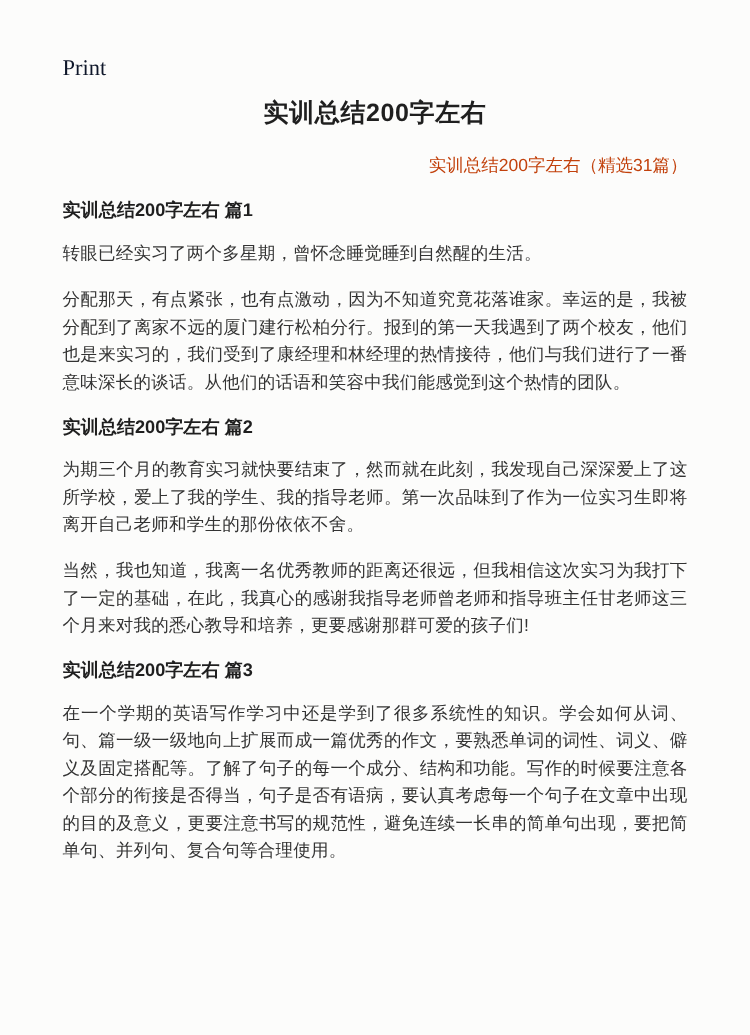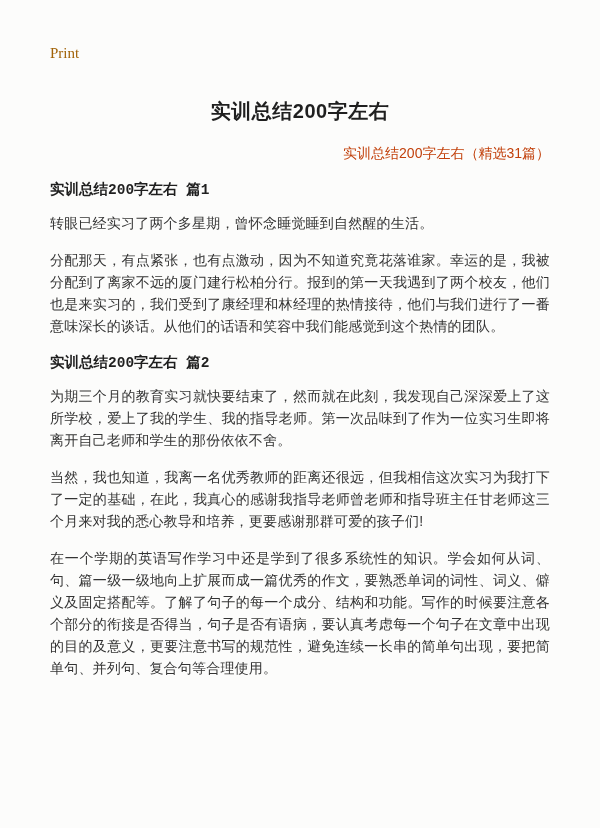--- a/index.html
+++ b/index.html
@@ -16,23 +16,23 @@
   }
   .page {
     box-sizing: border-box;
     width: 600px;
     height: 828px;
     padding: 44px 50px 20px 50px;
   }
   .print-link {
     display: inline-block;
     font-family: "Liberation Serif", "DejaVu Serif", serif;
-    font-size: 15px;
-    color: #a16207;
-    margin-bottom: 24px;
+    font-size: 18px;
+    color: #0f172a;
+    margin-bottom: 0;
     cursor: pointer;
   }
   .doc-title {
     font-size: 20px;
     font-weight: bold;
     text-align: center;
     color: #1f1f1f;
     margin: 12px 0 20px 0;
     letter-spacing: 0.5px;
   }
@@ -40,21 +40,20 @@
     font-size: 14px;
     color: #c2410c;
     margin: 0 0 17px 0;
     text-align: right;
   }
   .section-heading {
     font-size: 14.5px;
     font-weight: bold;
     color: #1f1f1f;
     margin: 16px 0 13px 0;
-    font-family: Liberation Mono, monospace;
   }
   .para {
     font-size: 14px;
     line-height: 22px;
     color: #333333;
     margin: 13px 0 15px 0;
     text-align: justify;
     letter-spacing: 0.2px;
   }
 </style>
@@ -78,16 +77,17 @@
 
   
   <div>
     <h2 class="section-heading">实训总结200字左右 篇2</h2>
     <p class="para">为期三个月的教育实习就快要结束了，然而就在此刻，我发现自己深深爱上了这所学校，爱上了我的学生、我的指导老师。第一次品味到了作为一位实习生即将离开自己老师和学生的那份依依不舍。</p>
     <p class="para">当然，我也知道，我离一名优秀教师的距离还很远，但我相信这次实习为我打下了一定的基础，在此，我真心的感谢我指导老师曾老师和指导班主任甘老师这三个月来对我的悉心教导和培养，更要感谢那群可爱的孩子们!</p>
   </div>
 
   
   <div>
+    <h2 class="section-heading">实训总结200字左右 篇3</h2>
     <p class="para">在一个学期的英语写作学习中还是学到了很多系统性的知识。学会如何从词、句、篇一级一级地向上扩展而成一篇优秀的作文，要熟悉单词的词性、词义、僻义及固定搭配等。了解了句子的每一个成分、结构和功能。写作的时候要注意各个部分的衔接是否得当，句子是否有语病，要认真考虑每一个句子在文章中出现的目的及意义，更要注意书写的规范性，避免连续一长串的简单句出现，要把简单句、并列句、复合句等合理使用。</p>
   </div>
 
 </div>
 
 </body></html>

